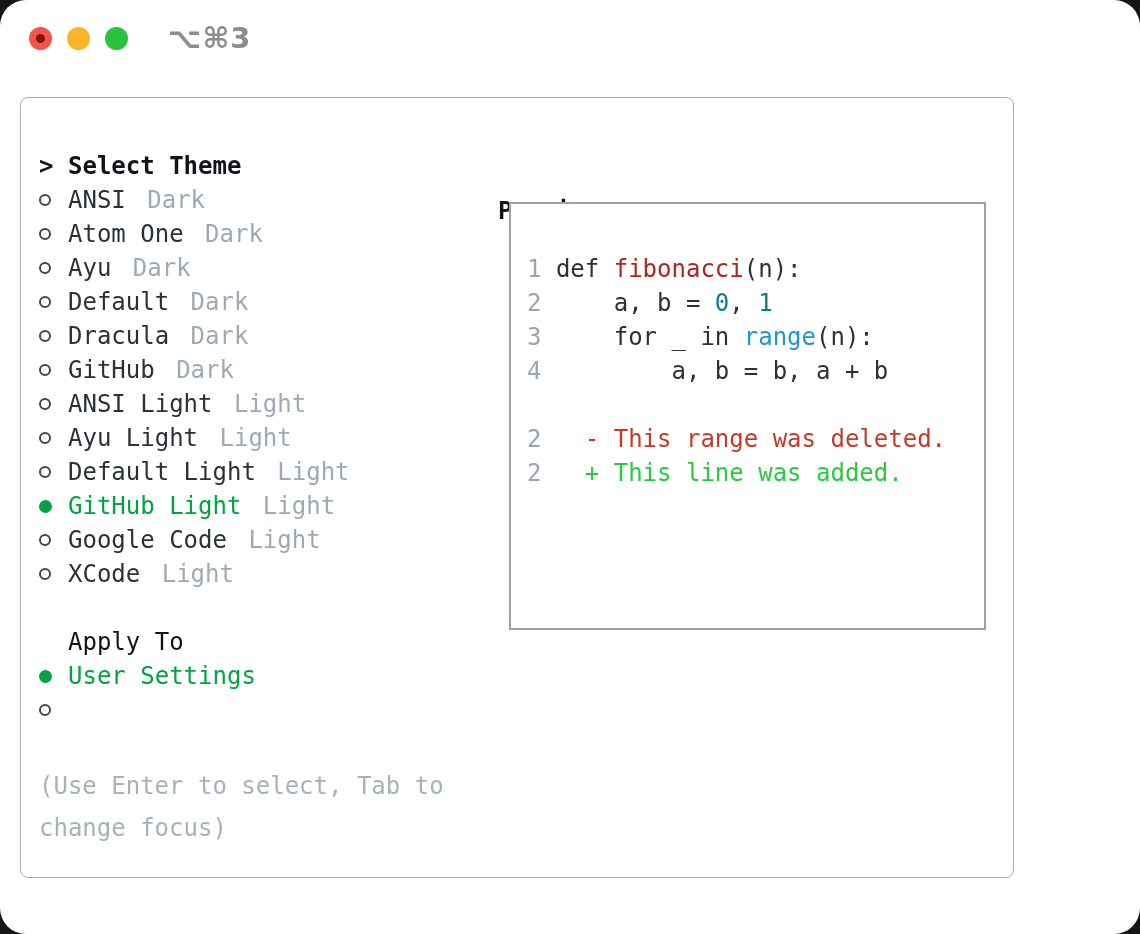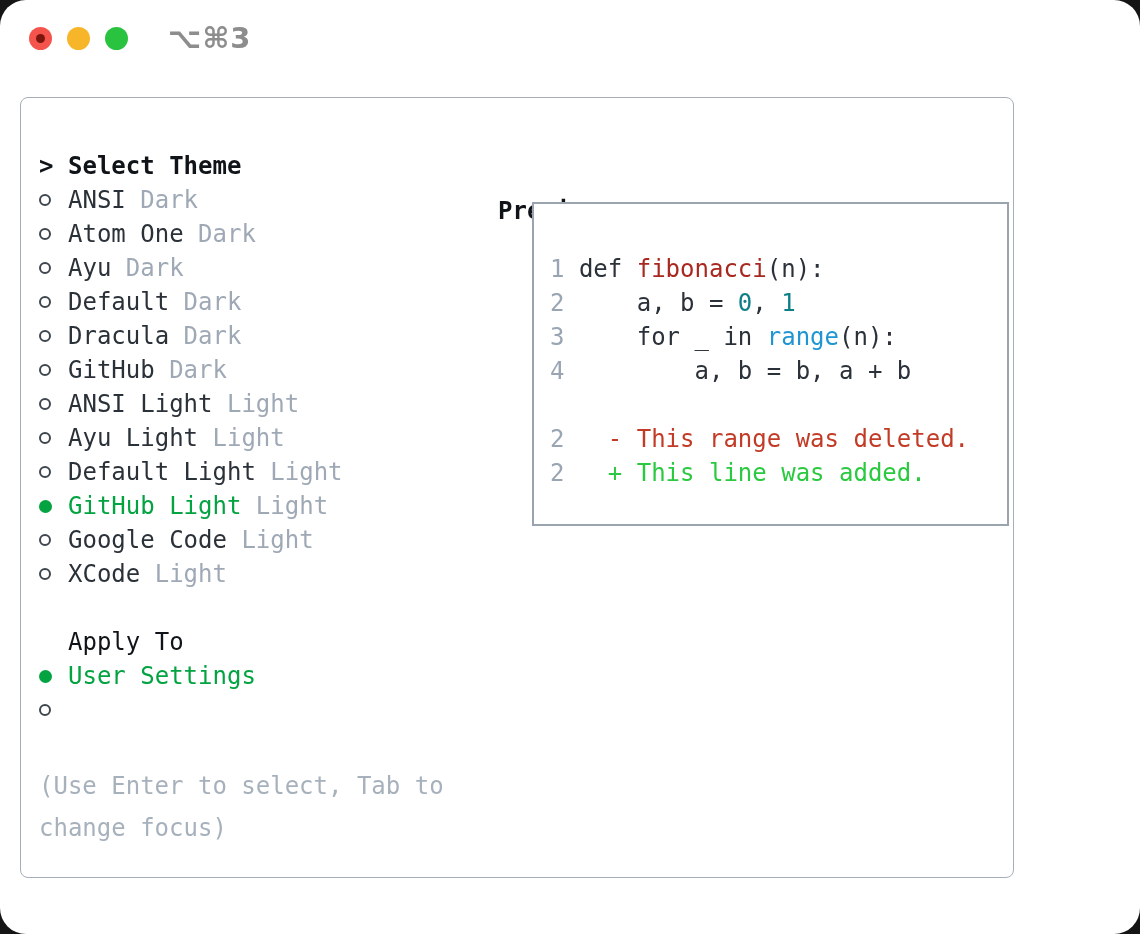--- a/index.html
+++ b/index.html
@@ -36,28 +36,28 @@
   .row{height:34px;display:flex;align-items:center;white-space:pre;font-size:24px;}
   .spacer{height:34px;}
   .marker{display:inline-flex;width:29px;align-items:center;justify-content:flex-start;flex:none;}
   .prompt{font-weight:700;color:var(--header_text);}
   .ltitle{font-weight:700;color:var(--header_text);}
   .subheader{color:var(--header_text);}
   .dot{width:8px;height:8px;border:2.5px solid var(--radio_ring);border-radius:50%;display:inline-block;}
   .dot.filled{width:13px;height:13px;border:none;background:var(--accent_green);}
   .tname{color:var(--item_text);}
   .tname.sel{color:var(--accent_green);}
-  .ttag{color:var(--tag_text);}
+  .ttag{color:var(--tag_text);margin-left:7px;}
   .leftcol{position:absolute;left:18px;top:51px;width:452px;}
   .help-row{color:var(--help_text);margin-top:8px;}
   
   .preview-title-row{position:absolute;left:477px;top:51px;margin-top:45px;}
   .preview-box{
-    position:absolute;left:488px;top:104px;width:477px;height:324px;
-    border:2px solid var(--preview_border);background:#fff;box-sizing:border-box;margin-left:23px;
+    position:absolute;left:488px;top:104px;width:477px;height:428px;
+    border:2px solid var(--preview_border);background:#fff;box-sizing:border-box;
   }
   .code{position:absolute;left:16px;top:48px;font-size:24px;line-height:34px;}
   .cline{height:34px;white-space:pre;}
   .lnum{display:inline-block;width:2ch;color:var(--line_number);}
   .tok-plain{color:var(--code_plain);}
   .tok-func{color:var(--code_function);}
   .tok-num{color:var(--code_number);}
   .tok-builtin{color:var(--code_builtin);}
   .tok-context{color:var(--diff_context);}
   .tok-deleted{color:var(--diff_deleted);}

